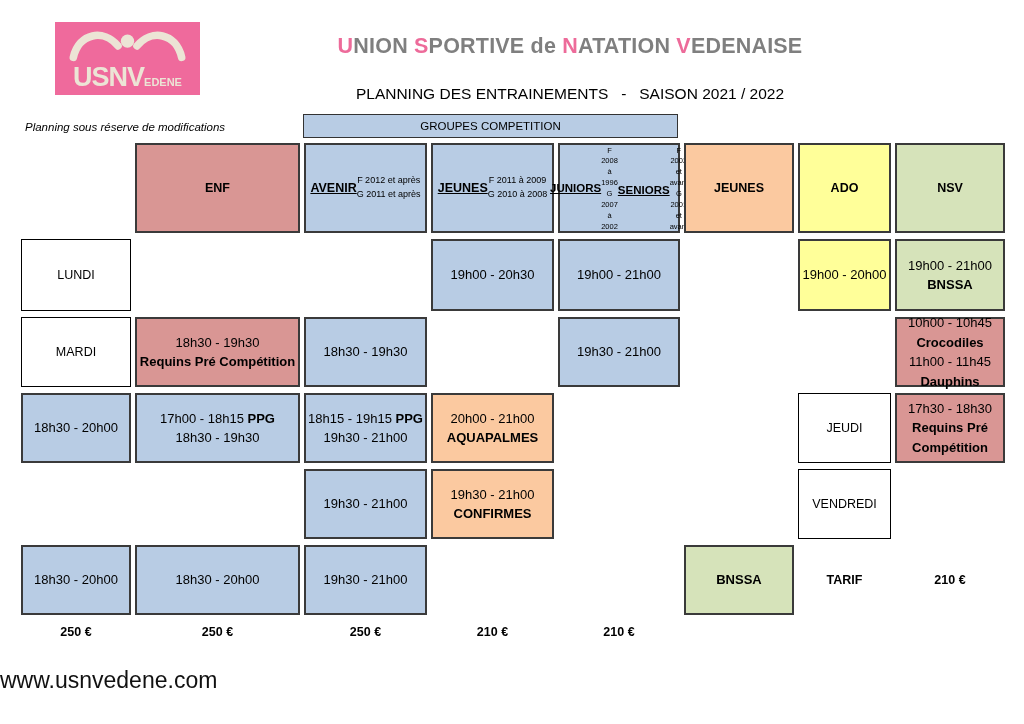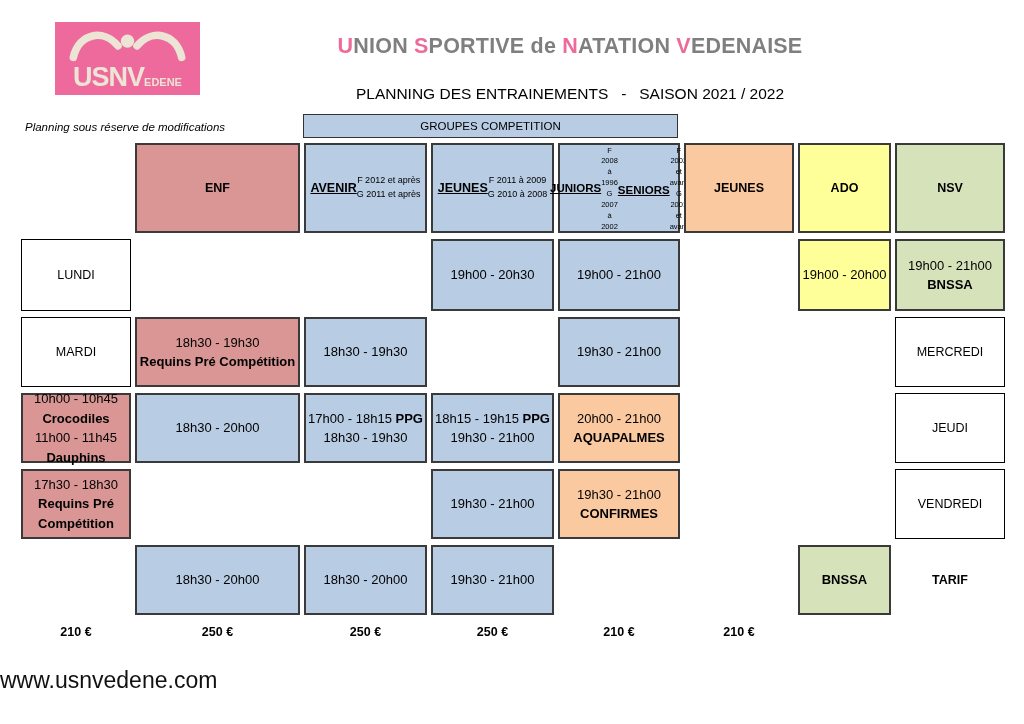--- a/index.html
+++ b/index.html
@@ -144,21 +144,20 @@
       </div>
       <div class="scell bg-blue">
         <div class="line"><span>18h30 - 19h30</span></div>
       </div>
       <div class="empty"></div>
       <div class="scell bg-blue">
         <div class="line"><span>19h30 - 21h00</span></div>
       </div>
       <div class="empty"></div>
       <div class="empty"></div>
-      <div class="daycell">MERCREDI</div>
       <div class="scell bg-rose">
         <div class="line"><span>10h00 - 10h45 </span><span class="b">Crocodiles</span></div>
         <div class="line"><span>11h00 - 11h45 </span><span class="b">Dauphins</span></div>
       </div>
       <div class="scell bg-blue">
         <div class="line"><span>18h30 - 20h00</span></div>
       </div>
       <div class="scell bg-blue">
         <div class="line"><span>17h00 - 18h15 </span><span class="b">PPG</span></div>
         <div class="line"><span>18h30 - 19h30</span></div>

